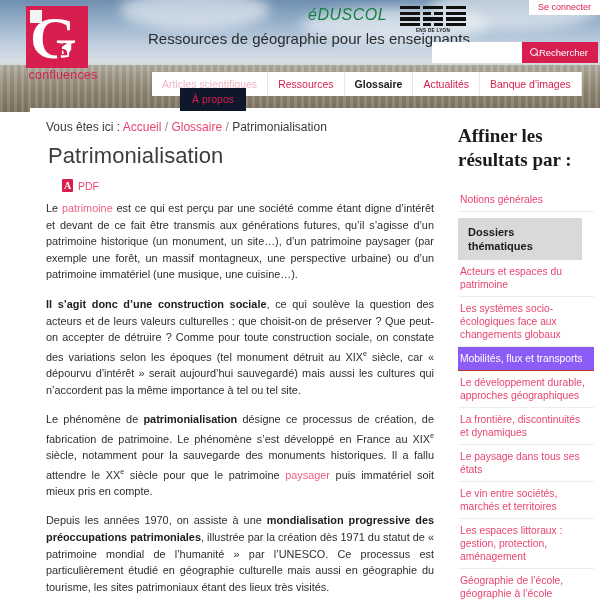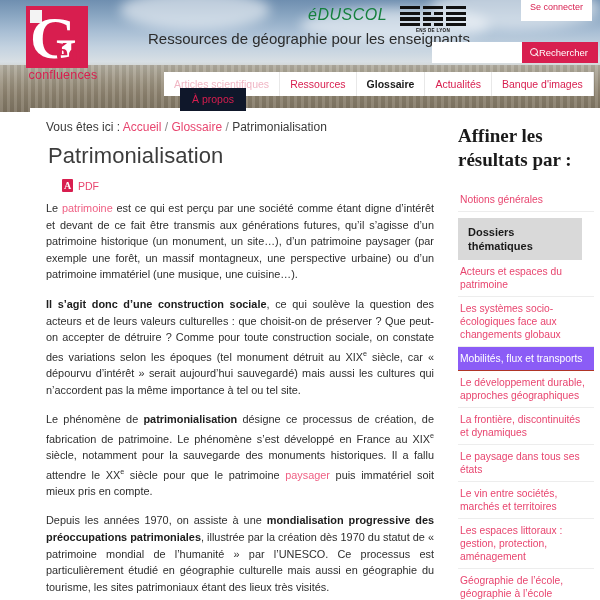--- a/index.html
+++ b/index.html
@@ -82,22 +82,22 @@
     font-size: 4.6px; letter-spacing: .3px; color: #111; font-weight: 700;
   }
 
   .tagline {
     position: absolute; left: 148px; top: 30px; z-index: 6;
     font-size: 15px; color: #2c2c2c;
   }
 
   
   .connect {
-    position: absolute; right: 8px; top: 0; z-index: 7;
-    background: #ffffff; padding: 2px 9px 9px 9px;
+    position: absolute; right: 0; top: 0; z-index: 7;
+    background: #ffffff; padding: 2px 9px 3px 9px;
     font-size: 9px; color: #d81e4f;
   }
 
   
   .searchbox {
     position: absolute; right: 2px; top: 42px; z-index: 7;
     display: flex; height: 21px;
   }
   .searchbox input {
     width: 90px; height: 21px; border: none; background: #fff;
@@ -125,21 +125,21 @@
     display: flex; align-items: stretch;
   }
   .navitem {
     background: #ffffff; color: #d81e4f;
     font-size: 10.5px; padding: 6px 10px 6px 10px;
     border-right: 1px solid #e8e8e8;
     white-space: nowrap; cursor: pointer;
     line-height: 12px;
   }
   .navitem.active { color: #1a1a1a; font-weight: 700; }
-  .navitem.faded { color: #f0b6c4; margin-left: 12px; }
+  .navitem.faded { color: #f0b6c4; }
   .navsub {
     position: absolute; left: 28px; top: 16px;
     background: #0f172a; color: #d81e4f;
     font-size: 10.5px; padding: 5px 12px 6px 12px;
     white-space: nowrap; cursor: pointer;
   }
 
   
   .card {
     position: absolute; left: 30px; top: 108px;
@@ -303,21 +303,21 @@
 
       <p class="body">
         <b>Il s’agit donc d’une construction sociale</b><span>, ce qui soulève la question des acteurs et de leurs valeurs culturelles : que choisit-on de préserver ? Que peut-on accepter de détruire ? Comme pour toute construction sociale, on constate des variations selon les époques (tel monument détruit au XIX</span><sup>e</sup><span> siècle, car « dépourvu d’intérêt » serait aujourd’hui sauvegardé) mais aussi les cultures qui n’accordent pas la même importance à tel ou tel site.</span>
       </p>
 
       <p class="body">
         <span>Le phénomène de </span><b>patrimonialisation</b><span> désigne ce processus de création, de fabrication de patrimoine. Le phénomène s’est développé en France au XIX</span><sup>e</sup><span> siècle, notamment pour la sauvegarde des monuments historiques. Il a fallu attendre le XX</span><sup>e</sup><span> siècle pour que le patrimoine </span><a>paysager</a><span> puis immatériel soit mieux pris en compte.</span>
       </p>
 
       <p class="body">
-        <span>Depuis les années 1970, on assiste à une </span><b>mondialisation progressive des préoccupations patrimoniales</b><span>, illustrée par la création dès 1970 du statut de « patrimoine mondial de l’humanité » par l’UNESCO. Ce processus est particulièrement étudié en géographie culturelle mais aussi en géographie du tourisme, les sites patrimoniaux étant des lieux très visités.</span>
+        <span>Depuis les années 1970, on assiste à une </span><b>mondialisation progressive des préoccupations patrimoniales</b><span>, illustrée par la création dès 1971 du statut de « patrimoine mondial de l’humanité » par l’UNESCO. Ce processus est particulièrement étudié en géographie culturelle mais aussi en géographie du tourisme, les sites patrimoniaux étant des lieux très visités.</span>
       </p>
 
     </div>
 
     <div class="sidebar">
       <div class="sb-title">Affiner les résultats par :</div>
       <a class="sb-link">Notions générales</a>
       <div class="sb-header">Dossiers thématiques</div>
       <a class="sb-link">Acteurs et espaces du patrimoine</a>
       <a class="sb-link">Les systèmes socio-écologiques face aux changements globaux</a>

